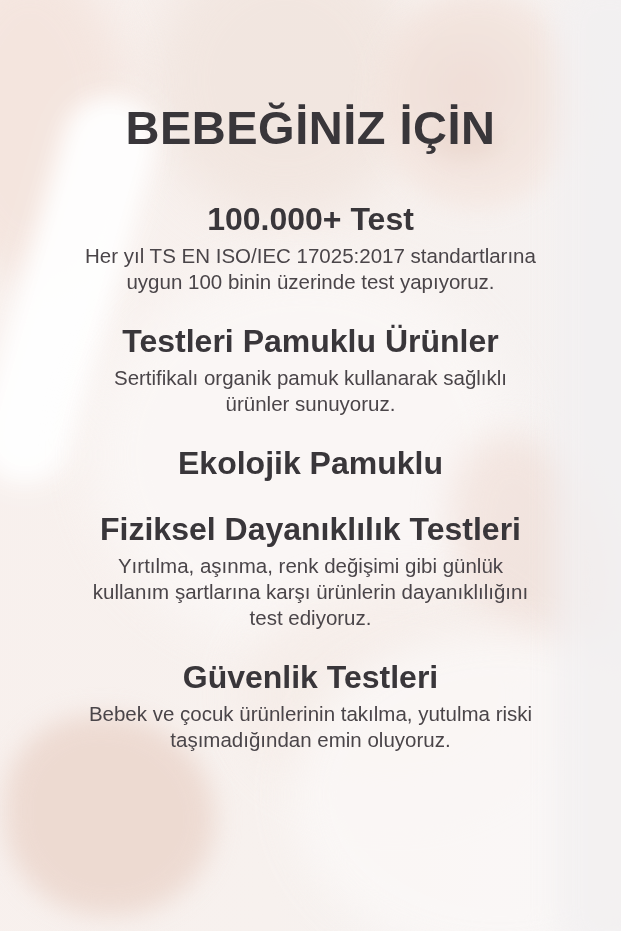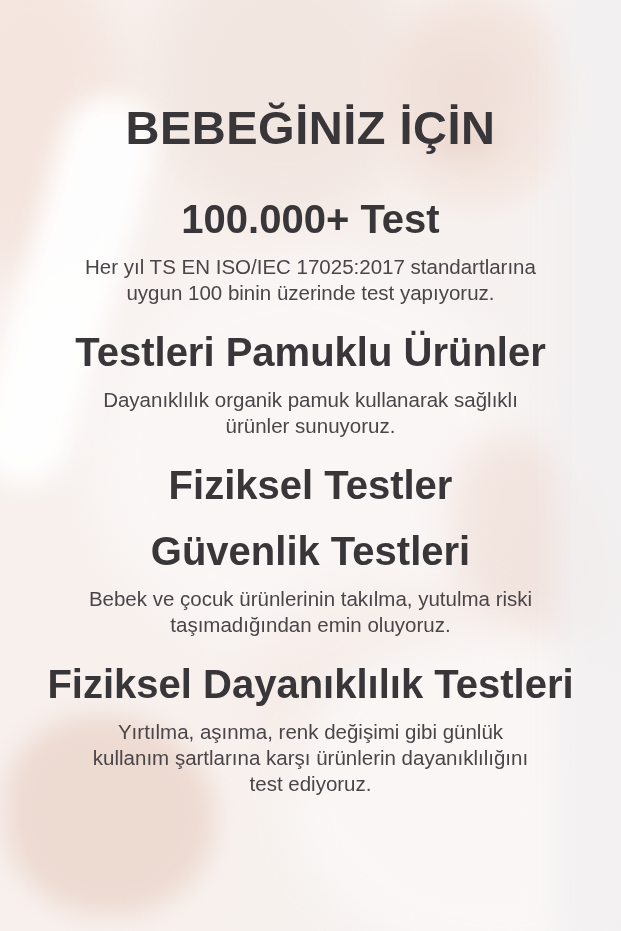--- a/index.html
+++ b/index.html
@@ -33,27 +33,27 @@
     font-size: 47px;
     font-weight: 800;
     line-height: 55px;
     color: #39363a;
     letter-spacing: 0.5px;
     text-align: center;
   }
   .section { margin-top: 26px; }
   .section-first { margin-top: 44px; }
   .section-heading {
-    font-size: 40px;
+    font-size: 32px;
     font-weight: 800;
     line-height: 40px;
     color: #39363a;
   }
   .section-body {
-    margin-top: 15px;
+    margin-top: 4px;
     font-size: 20.5px;
     line-height: 26px;
     font-weight: 400;
     color: #4a4549;
     white-space: pre-line;
   }
 </style>
 </head>
 <body>
 
@@ -78,34 +78,34 @@
   </div>
 
   <div class="section section-first">
     <div class="section-heading">100.000+ Test</div>
     <div class="section-body">Her yıl TS EN ISO/IEC 17025:2017 standartlarına
 uygun 100 binin üzerinde test yapıyoruz.</div>
   </div>
 
   <div class="section">
     <div class="section-heading">Testleri Pamuklu Ürünler</div>
-    <div class="section-body">Dayanıklılık organik pamuk kullanarak sağlıklı
+    <div class="section-body">Sertifikalı organik pamuk kullanarak sağlıklı
 ürünler sunuyoruz.</div>
   </div>
 
   <div class="section">
-    <div class="section-heading">Fiziksel Testler</div>
-  </div>
-
-  <div class="section">
-    <div class="section-heading">Güvenlik Testleri</div>
-    <div class="section-body">Bebek ve çocuk ürünlerinin takılma, yutulma riski
-taşımadığından emin oluyoruz.</div>
+    <div class="section-heading">Ekolojik Pamuklu</div>
   </div>
 
   <div class="section">
     <div class="section-heading">Fiziksel Dayanıklılık Testleri</div>
     <div class="section-body">Yırtılma, aşınma, renk değişimi gibi günlük
 kullanım şartlarına karşı ürünlerin dayanıklılığını
 test ediyoruz.</div>
   </div>
 
+  <div class="section">
+    <div class="section-heading">Güvenlik Testleri</div>
+    <div class="section-body">Bebek ve çocuk ürünlerinin takılma, yutulma riski
+taşımadığından emin oluyoruz.</div>
+  </div>
+
 </div>
 
 </body></html>

